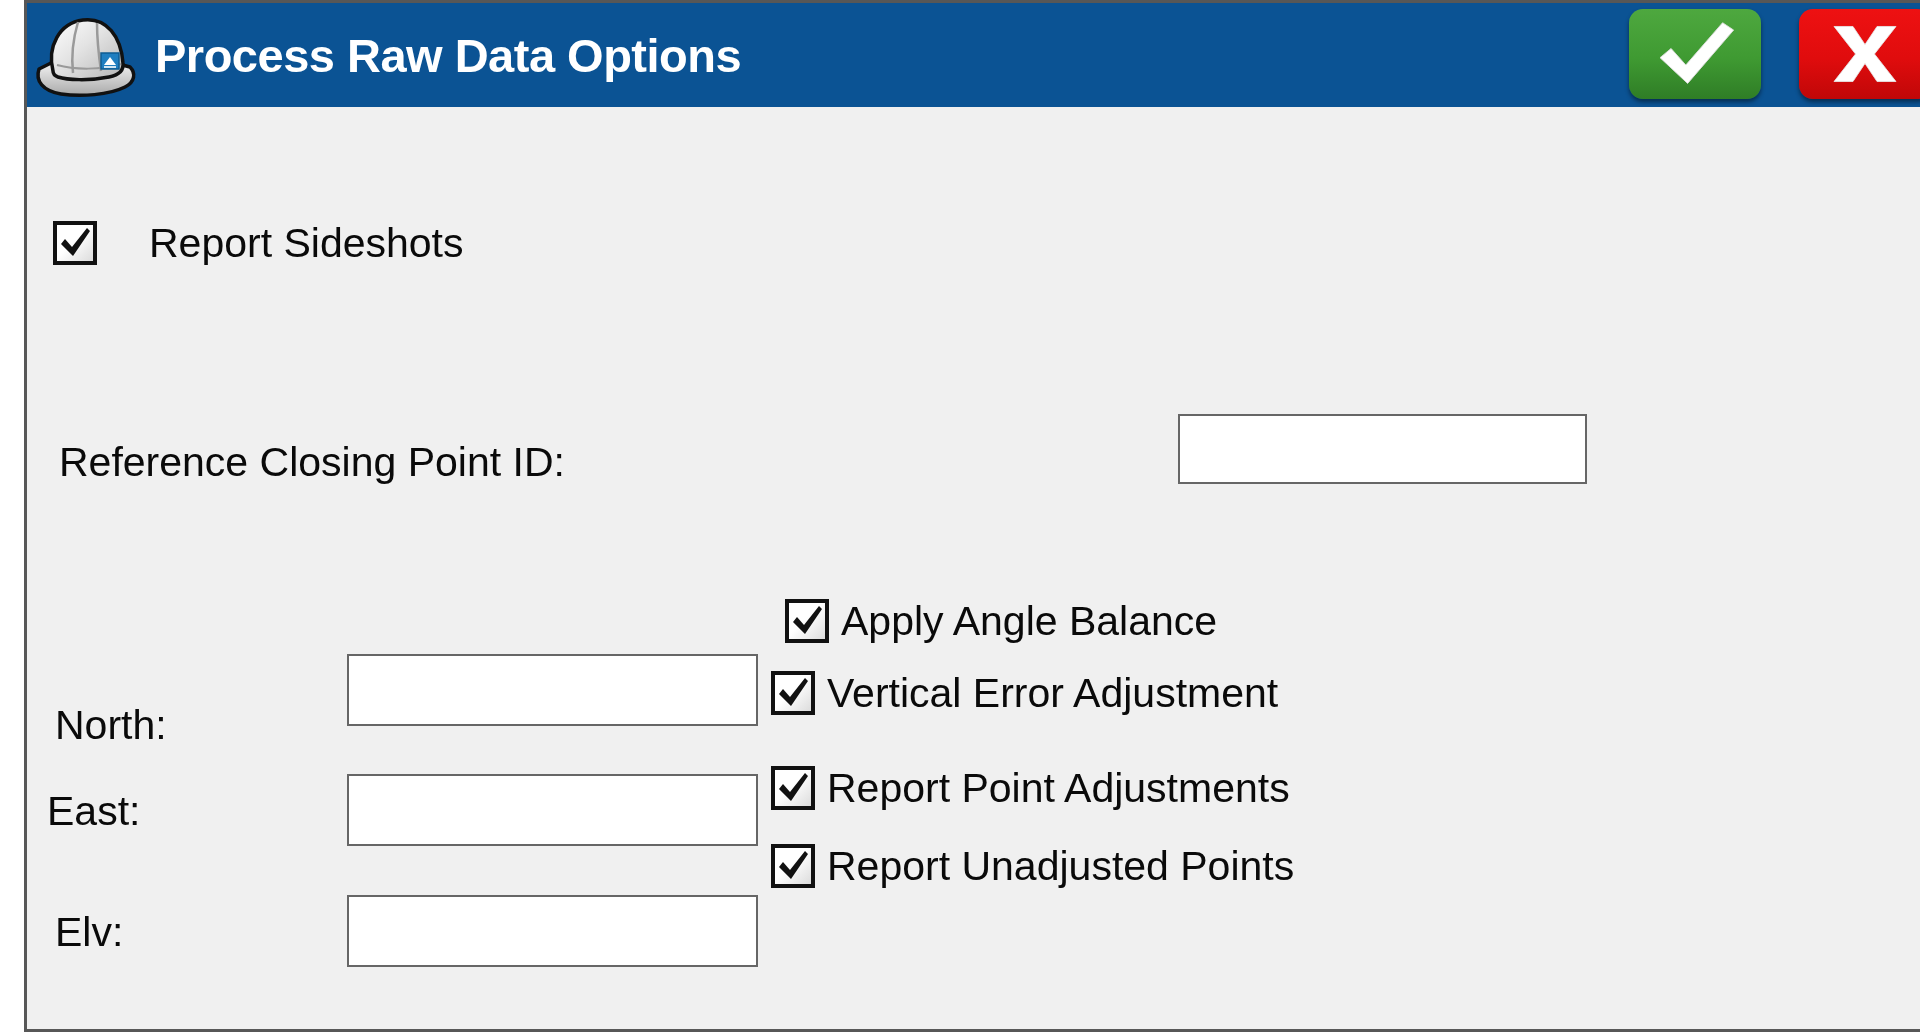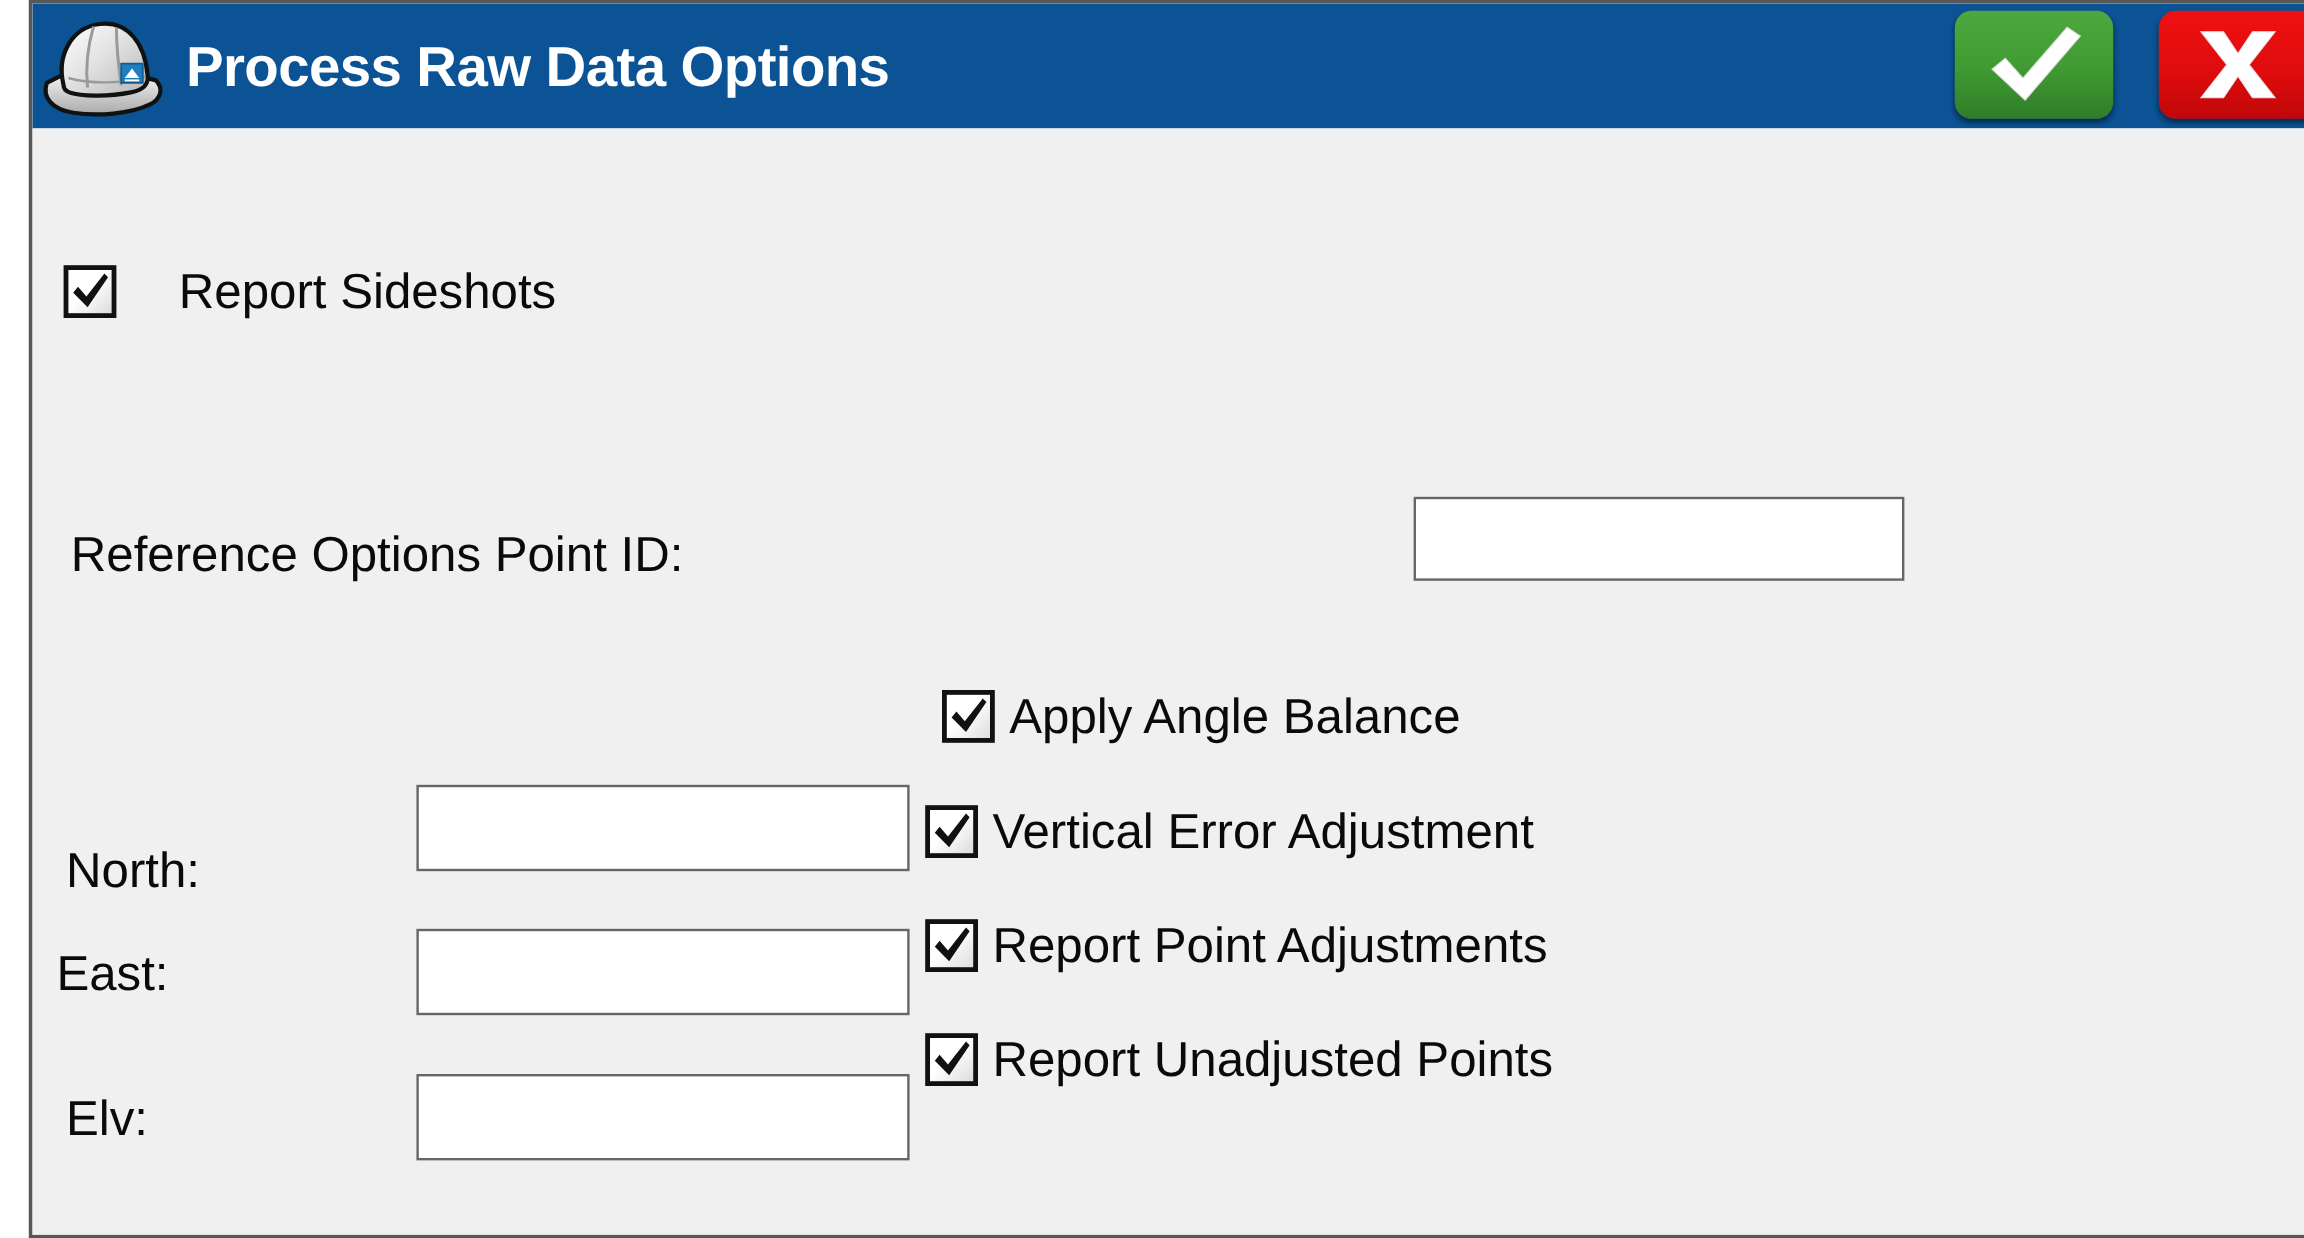--- a/index.html
+++ b/index.html
@@ -218,34 +218,34 @@
 
     <div class="cb abs" style="left:26px; top:114px;gap:40px;">
       <span class="cb-box">
         <svg viewBox="0 0 36 36" aria-hidden="true">
           <path d="M4 19 L8 14 L15 22 L30 3 L33 6 L16 31 Z" fill="#111111"></path>
         </svg>
       </span>
       <span class="cb-label">Report Sideshots</span>
     </div>
 
-    <div class="field-label abs" style="left:32px; top:335px;">Reference Options Point ID:</div>
+    <div class="field-label abs" style="left:32px; top:335px;">Reference Closing Point ID:</div>
 
     <input class="textbox abs" type="text" style="left: 1151px; top: 307px; width: 409px; height: 70px;" value="" placeholder="">
 
     <div class="field-label abs" style="left:28px; top:598px;">North:</div>
     <input class="textbox abs" type="text" style="left: 320px; top: 547px; width: 411px; height: 72px;" value="" placeholder="">
 
     <div class="field-label abs" style="left:20px; top:684px;">East:</div>
     <input class="textbox abs" type="text" style="left: 320px; top: 667px; width: 411px; height: 72px;" value="" placeholder="">
 
     <div class="field-label abs" style="left:28px; top:805px;">Elv:</div>
     <input class="textbox abs" type="text" style="left: 320px; top: 788px; width: 411px; height: 72px;" value="" placeholder="">
 
-    <div class="cb abs" style="left:744px; top:468px;padding-left:14px;">
+    <div class="cb abs" style="left:744px; top:492px;padding-left:14px;">
       <span class="cb-box">
         <svg viewBox="0 0 36 36" aria-hidden="true">
           <path d="M4 19 L8 14 L15 22 L30 3 L33 6 L16 31 Z" fill="#111111"></path>
         </svg>
       </span>
       <span class="cb-label">Apply Angle Balance</span>
     </div>
 
     <div class="cb abs" style="left:744px; top:659px;">
       <span class="cb-box">
@@ -258,21 +258,21 @@
 
     <div class="cb abs" style="left:744px; top:564px;">
       <span class="cb-box">
         <svg viewBox="0 0 36 36" aria-hidden="true">
           <path d="M4 19 L8 14 L15 22 L30 3 L33 6 L16 31 Z" fill="#111111"></path>
         </svg>
       </span>
       <span class="cb-label">Vertical Error Adjustment</span>
     </div>
 
-    <div class="cb abs" style="left:744px; top:754px;align-items:center;">
+    <div class="cb abs" style="left:744px; top:737px;align-items:center;">
       <span class="cb-box">
         <svg viewBox="0 0 36 36" aria-hidden="true">
           <path d="M4 19 L8 14 L15 22 L30 3 L33 6 L16 31 Z" fill="#111111"></path>
         </svg>
       </span>
       <span class="cb-label">Report Unadjusted Points</span>
     </div>
 
   </div>
 </div>

